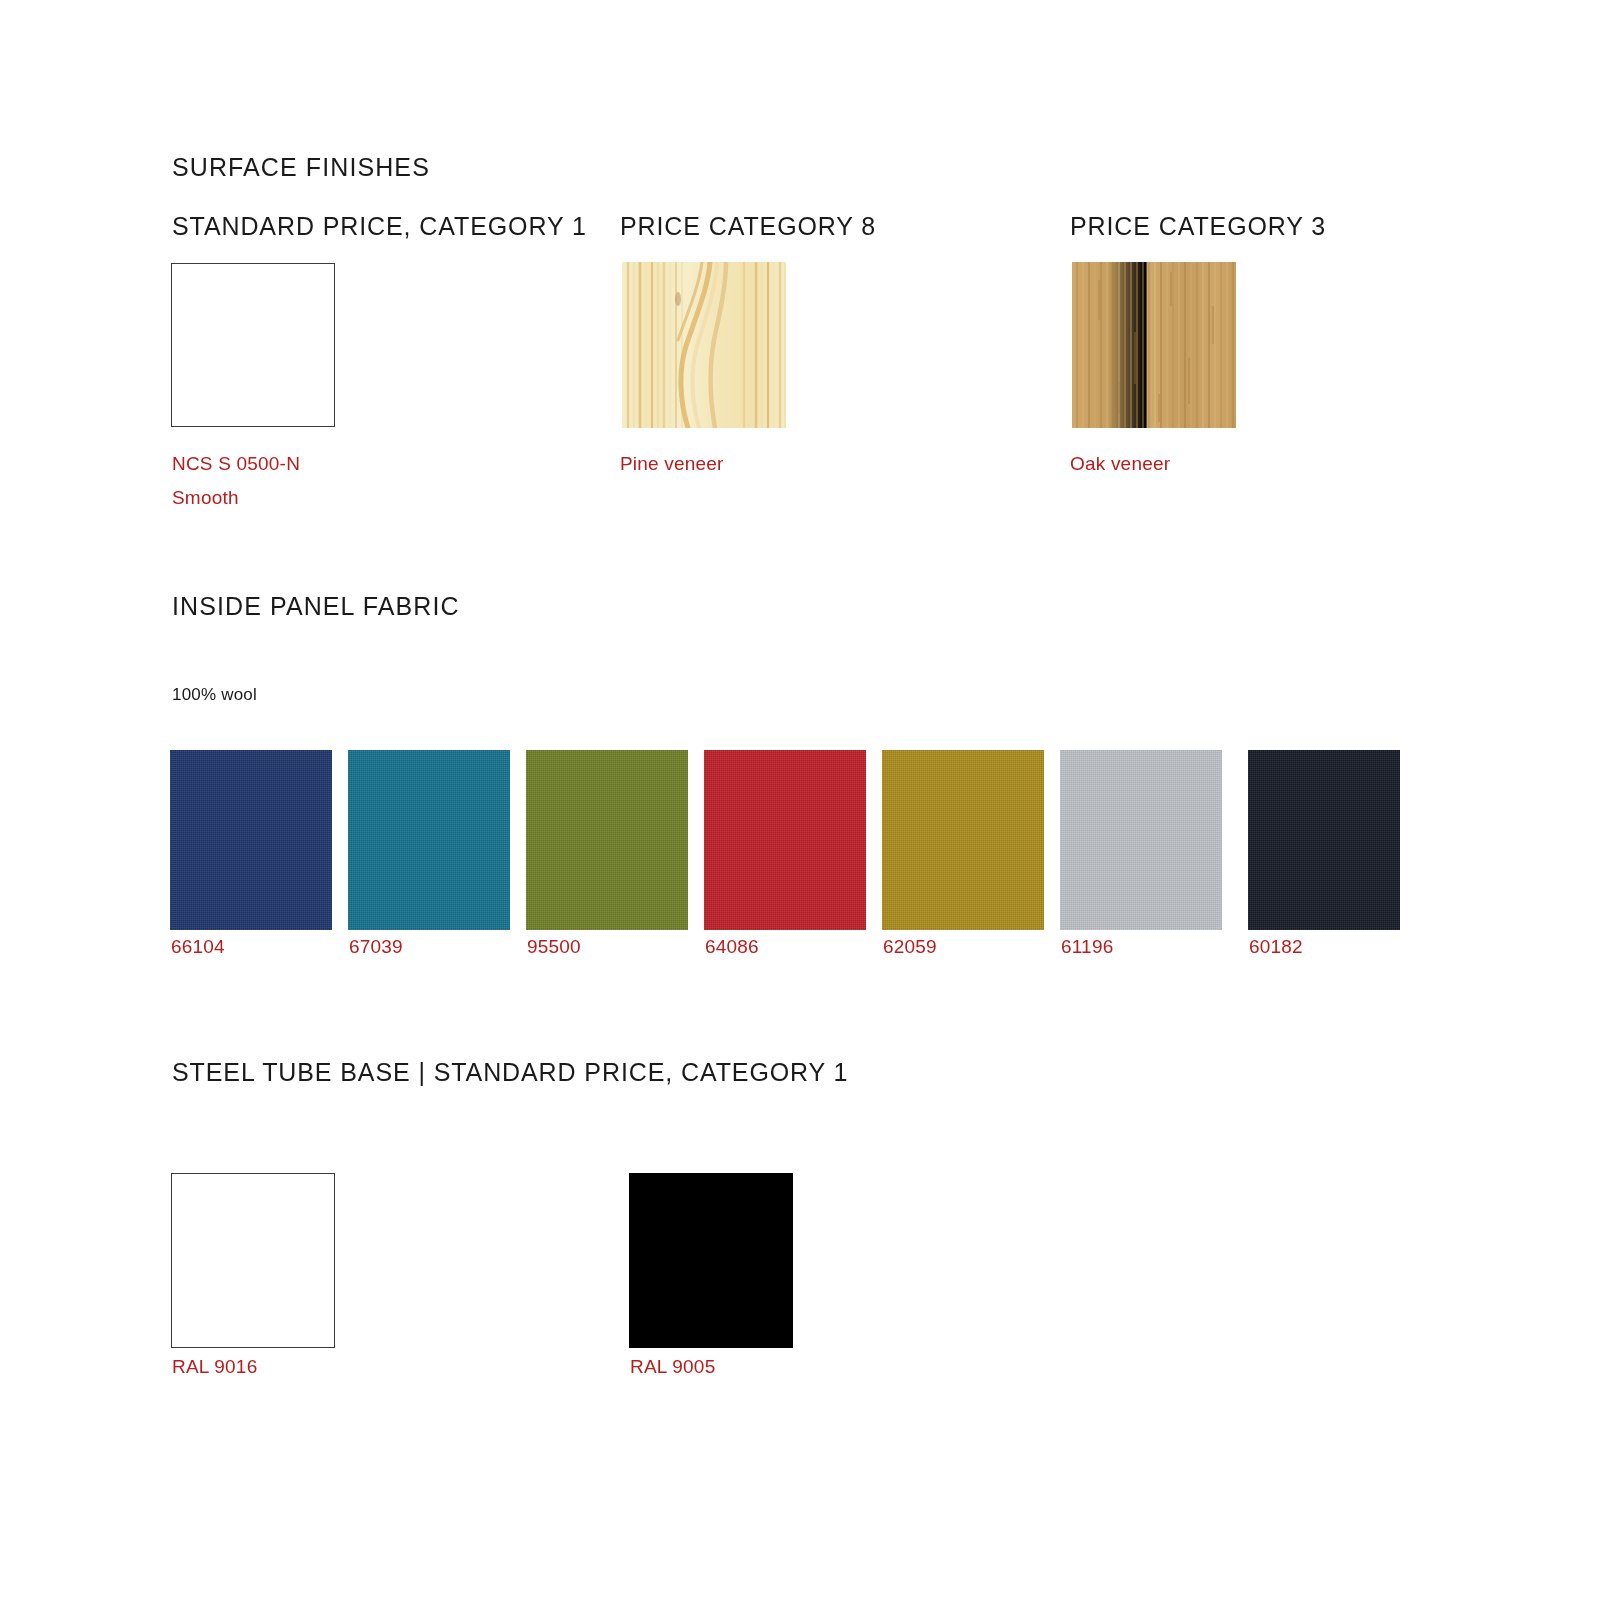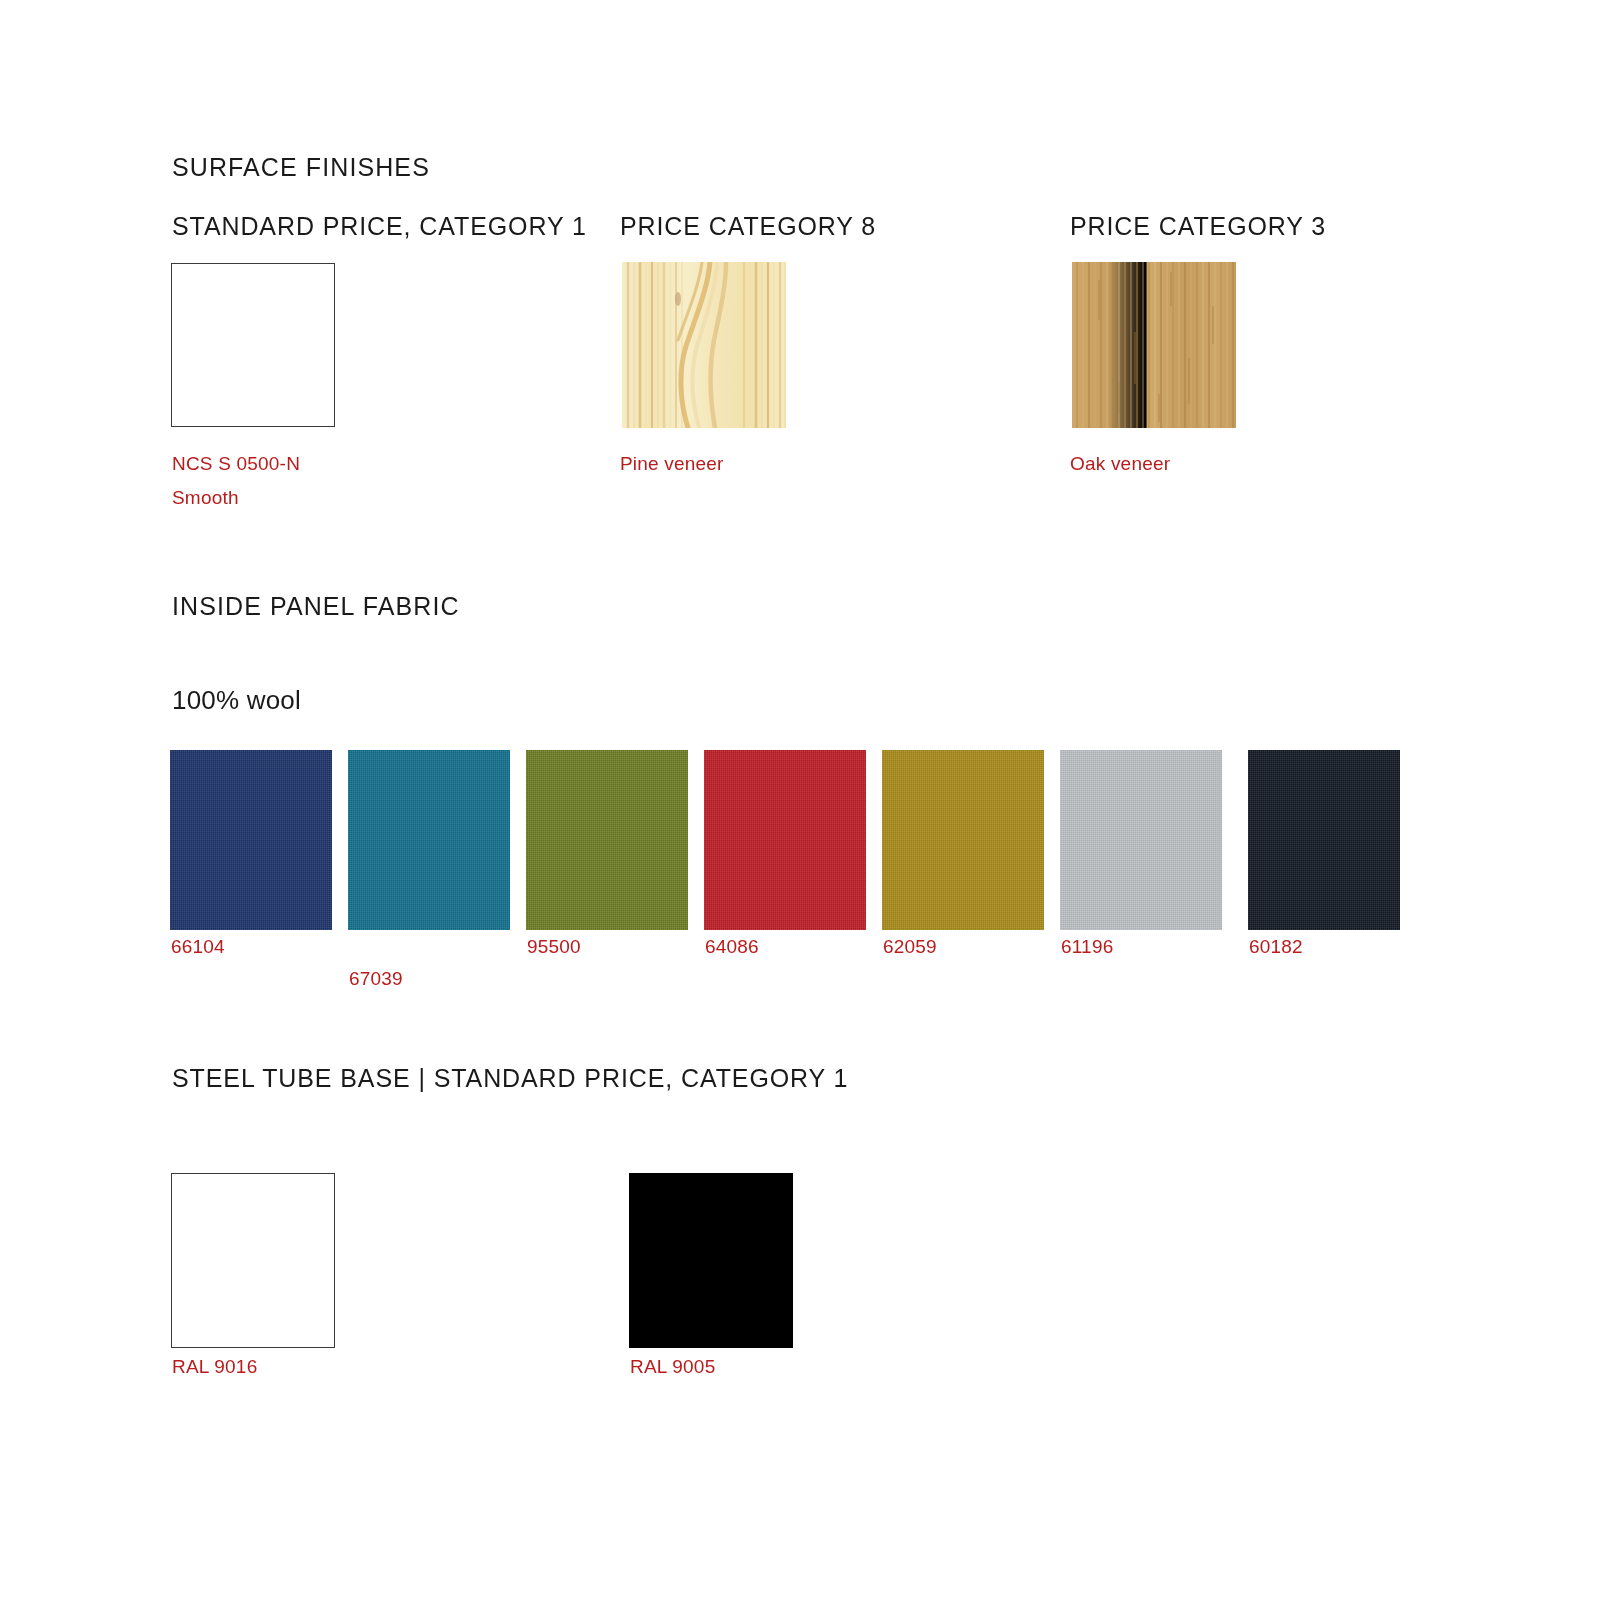--- a/index.html
+++ b/index.html
@@ -36,21 +36,21 @@
   .col-title {
     position: absolute;
     font-size: 25px;
     letter-spacing: 0.9px;
     font-weight: 400;
     white-space: nowrap;
     color: #1a1a1a;
   }
   .sub-line {
     position: absolute;
-    font-size: 26px;
+    font-size: 17px;
     letter-spacing: 0.2px;
     font-weight: 400;
     white-space: nowrap;
     color: #1a1a1a;
   }
   .caption {
     position: absolute;
     font-size: 19px;
     letter-spacing: 0.2px;
     font-weight: 400;
@@ -238,28 +238,28 @@
 
   <div class="swatch-fabric" style="left: 170px; top: 750px; width: 162px; height: 180px; background: rgb(30, 53, 105);"></div>
   <div class="swatch-fabric" style="left: 348px; top: 750px; width: 162px; height: 180px; background: rgb(21, 112, 140);"></div>
   <div class="swatch-fabric" style="left: 526px; top: 750px; width: 162px; height: 180px; background: rgb(109, 126, 38);"></div>
   <div class="swatch-fabric" style="left: 704px; top: 750px; width: 162px; height: 180px; background: rgb(188, 31, 40);"></div>
   <div class="swatch-fabric" style="left: 882px; top: 750px; width: 162px; height: 180px; background: rgb(169, 138, 27);"></div>
   <div class="swatch-fabric" style="left: 1060px; top: 750px; width: 162px; height: 180px; background: rgb(188, 192, 196);"></div>
   <div class="swatch-fabric" style="left: 1248px; top: 750px; width: 152px; height: 180px; background: rgb(21, 27, 38);"></div>
 
   <div class="caption" style="left:171px;  top:930px;">66104</div>
-  <div class="caption" style="left:349px;  top:930px;margin-top:32px;">67039</div>
+  <div class="caption" style="left:349px;  top:930px;">67039</div>
   <div class="caption" style="left:527px;  top:930px;">95500</div>
   <div class="caption" style="left:705px;  top:930px;">64086</div>
   <div class="caption" style="left:883px;  top:930px;">62059</div>
   <div class="caption" style="left:1061px; top:930px;">61196</div>
   <div class="caption" style="left:1249px; top:930px;">60182</div>
 
-  <div class="col-title" style="left:172px; top:1058px;margin-top:6px;">STEEL TUBE BASE | STANDARD PRICE, CATEGORY 1</div>
+  <div class="col-title" style="left:172px; top:1058px;">STEEL TUBE BASE | STANDARD PRICE, CATEGORY 1</div>
 
 
   <div class="swatch swatch-outline" style="left: 171px; top: 1173px; width: 164px; height: 175px; background: rgb(255, 255, 255);"></div>
 
   <div class="swatch swatch-solid" style="left: 629px; top: 1173px; width: 164px; height: 175px; background: rgb(0, 0, 0);"></div>
 
   <div class="caption" style="left:172px; top:1350px;">RAL 9016</div>
 
   <div class="caption" style="left:630px; top:1350px;">RAL 9005</div>
 

